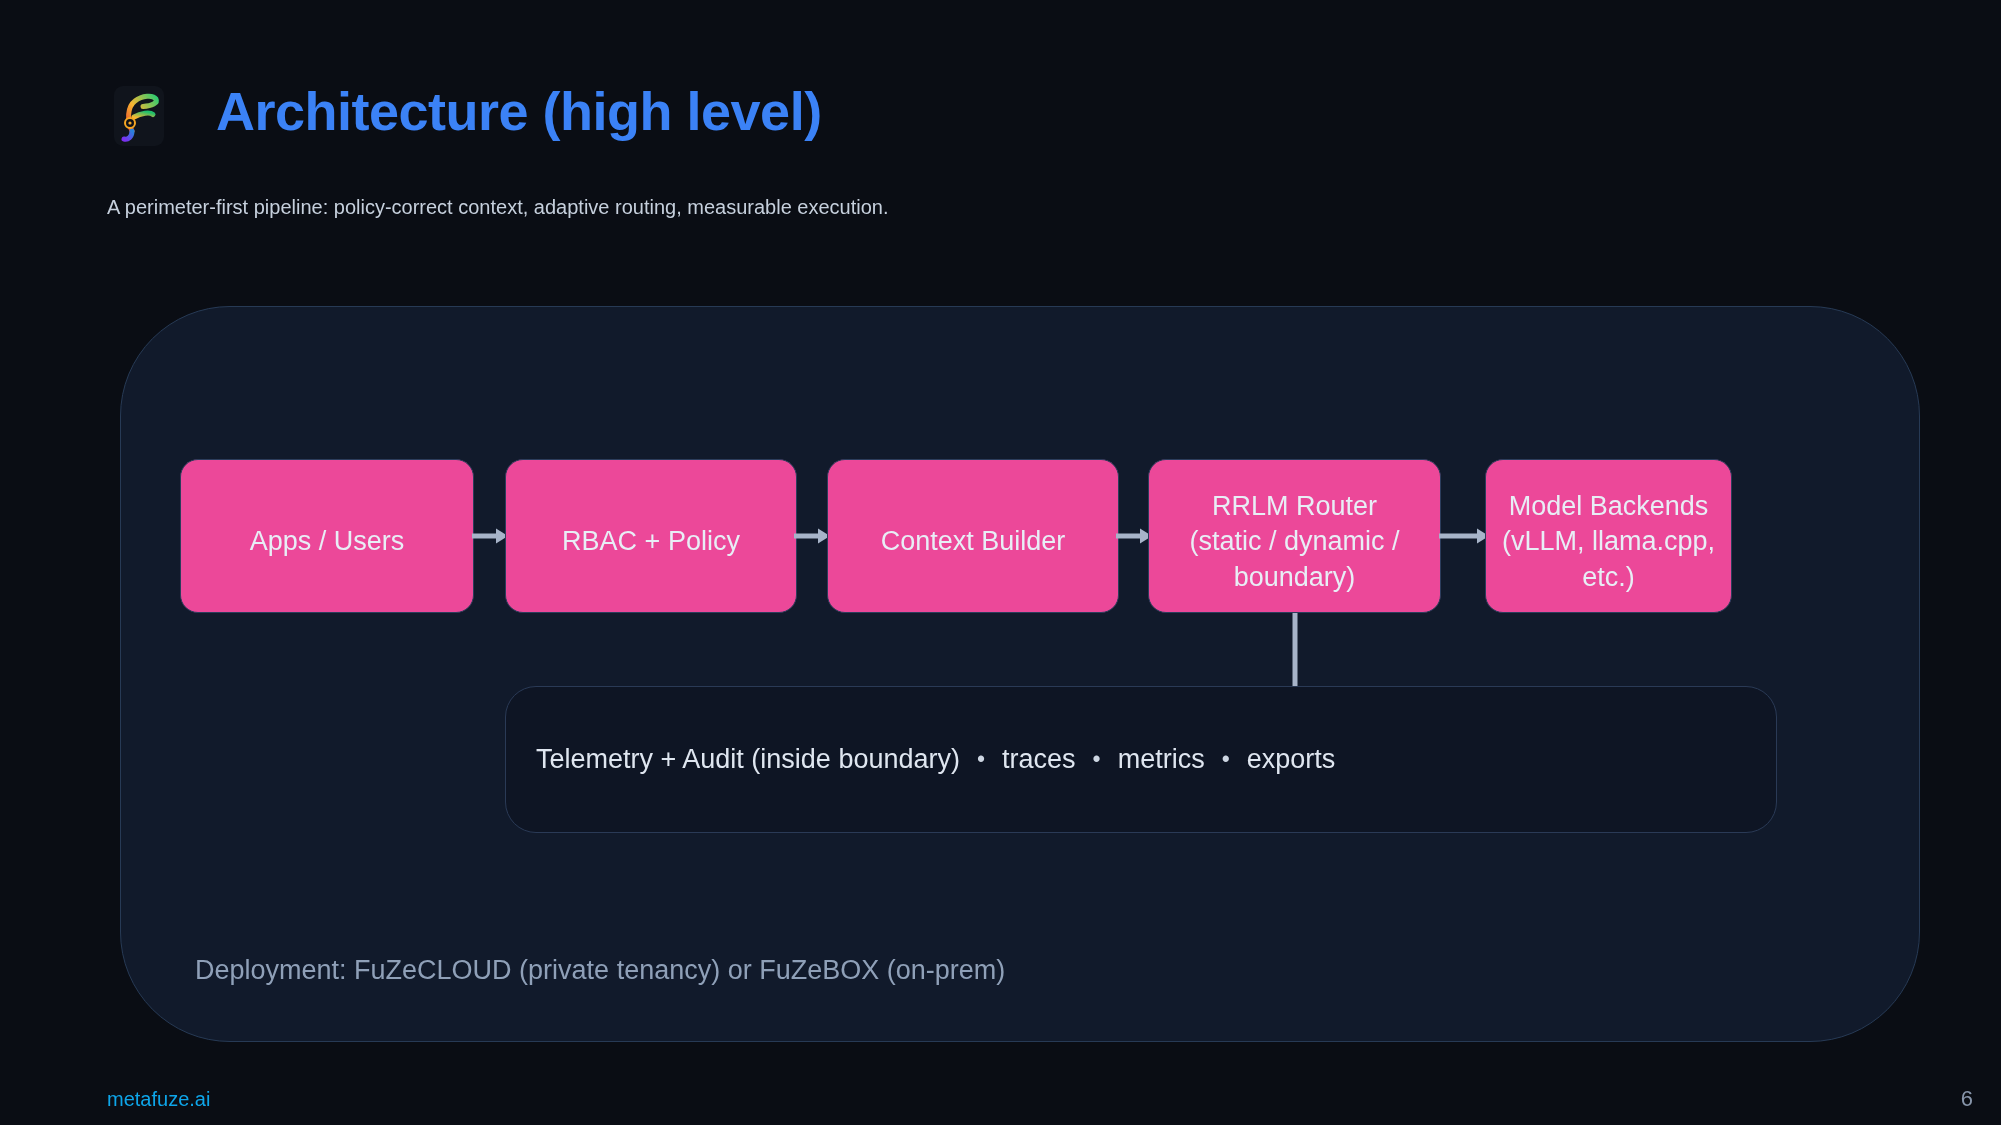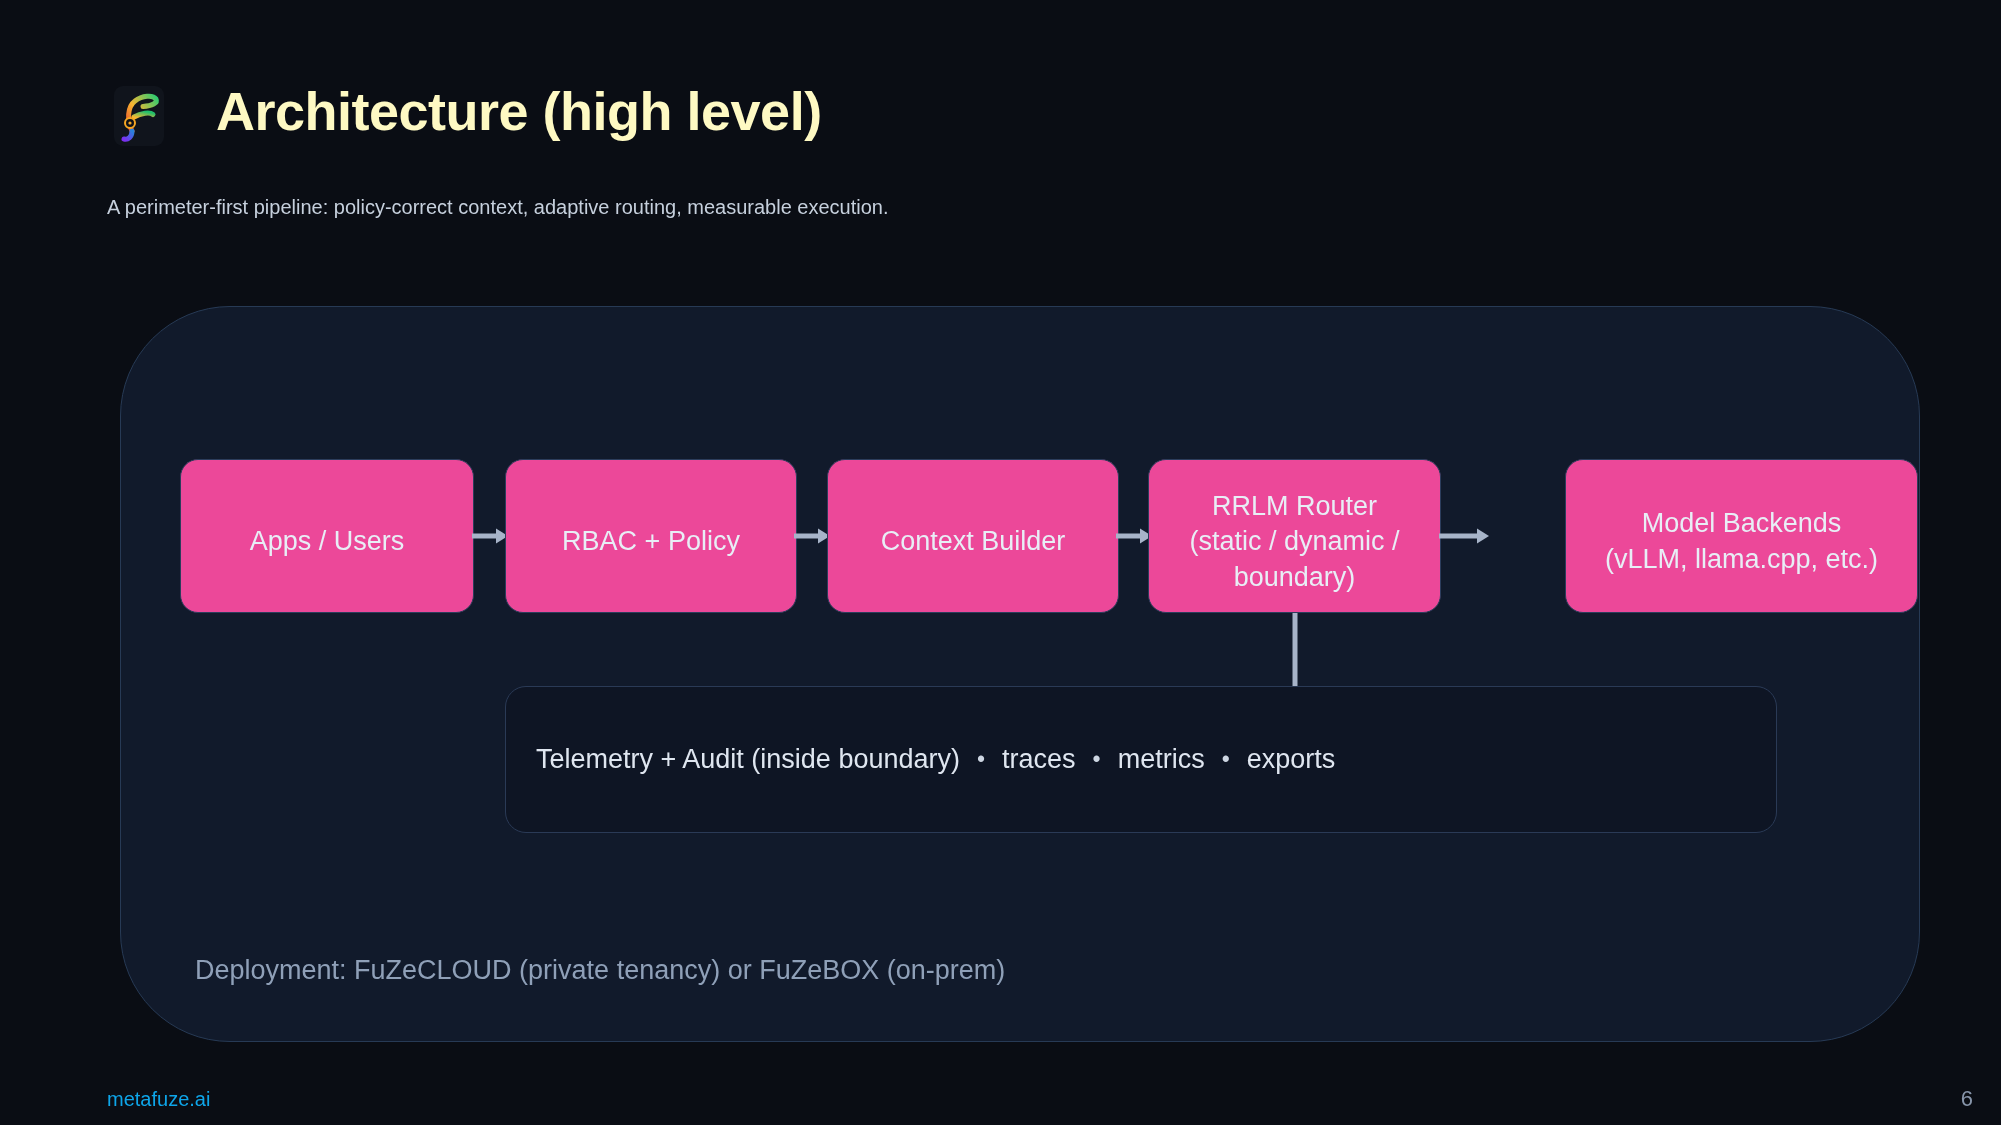--- a/index.html
+++ b/index.html
@@ -22,21 +22,21 @@
     height: 60px;
   }
   .page-title {
     position: absolute;
     left: 216px;
     top: 80px;
     margin: 0;
     font-size: 54px;
     font-weight: 700;
     letter-spacing: -0.5px;
-    color: #fef9c3;
+    color: #3b82f6;
     white-space: nowrap;
   }
   .page-subtitle {
     position: absolute;
     left: 107px;
     top: 196px;
     margin: 0;
     font-size: 20px;
     font-weight: 400;
     color: #c6d0dd;
@@ -69,42 +69,42 @@
     color: #e8eef6;
     font-size: 27px;
     line-height: 1.32;
     padding: 14px 14px 2px 14px;
   }
   .pbox .sub { color: #e8eef6; }
   .b1 { left: 59px;   width: 294px; }
   .b2 { left: 384px;  width: 292px; text-align: center; }
   .b3 { left: 706px;  width: 292px; }
   .b4 { left: 1027px; width: 293px; }
-  .b5 { left: 1444px; width: 353px; align-items: center; }
+  .b5 { left: 1364px; width: 247px; align-items: center; }
   .arrow-h { position: absolute; top: 219px; width: 38px; height: 20px; }
   .a1 { left: 350px; }
   .a2 { left: 672px; }
   .a3 { left: 994px; }
   .a4 { left: 1317px; width: 52px; }
   .arrow-v {
     position: absolute;
     left: 1163px;
     top: 306px;
     width: 22px;
     height: 96px;
   }
   .telemetry {
     position: absolute;
     left: 384px;
     top: 379px;
     width: 1272px;
     height: 147px;
     background: #0e1524;
     border: 1.5px solid #2a3a56;
-    border-radius: 21px;
+    border-radius: 31px;
     box-sizing: border-box;
     display: flex;
     align-items: center;
     padding: 0 30px;
     color: #dfe6f0;
     font-size: 27px;
     white-space: nowrap;
   }
   .telemetry .bullet {
     margin: 0 17px;

